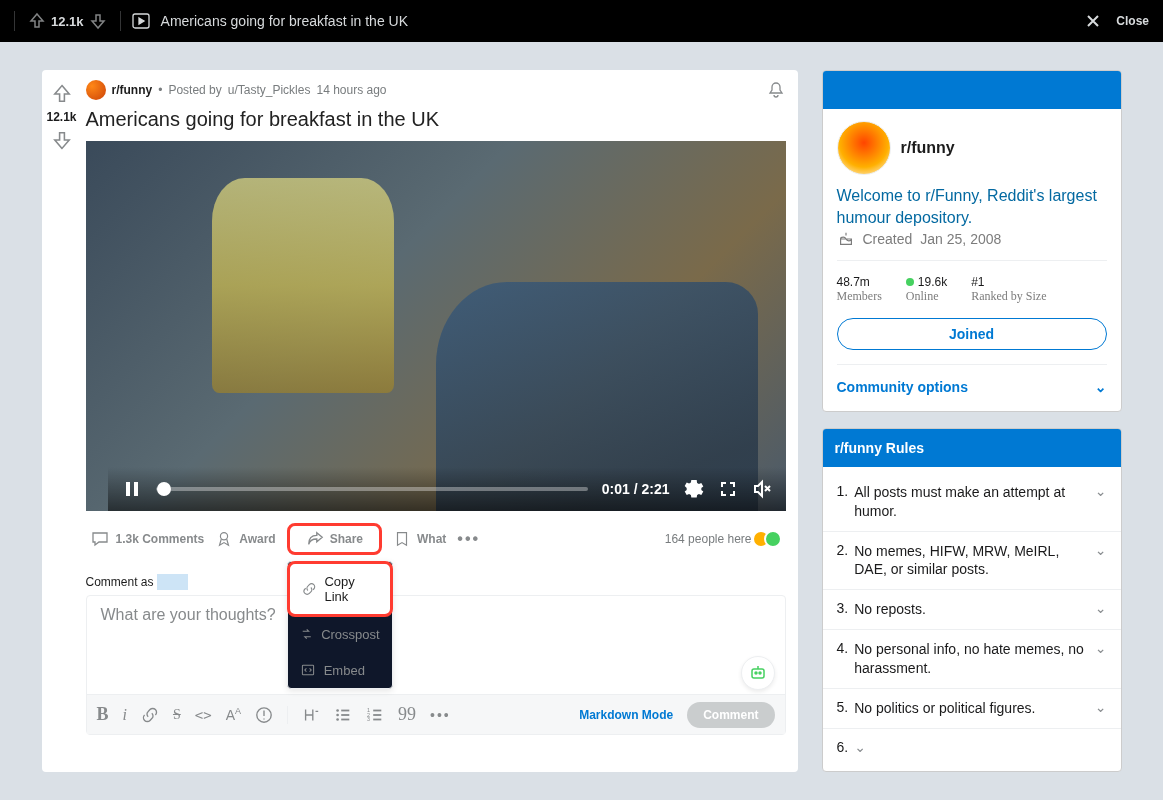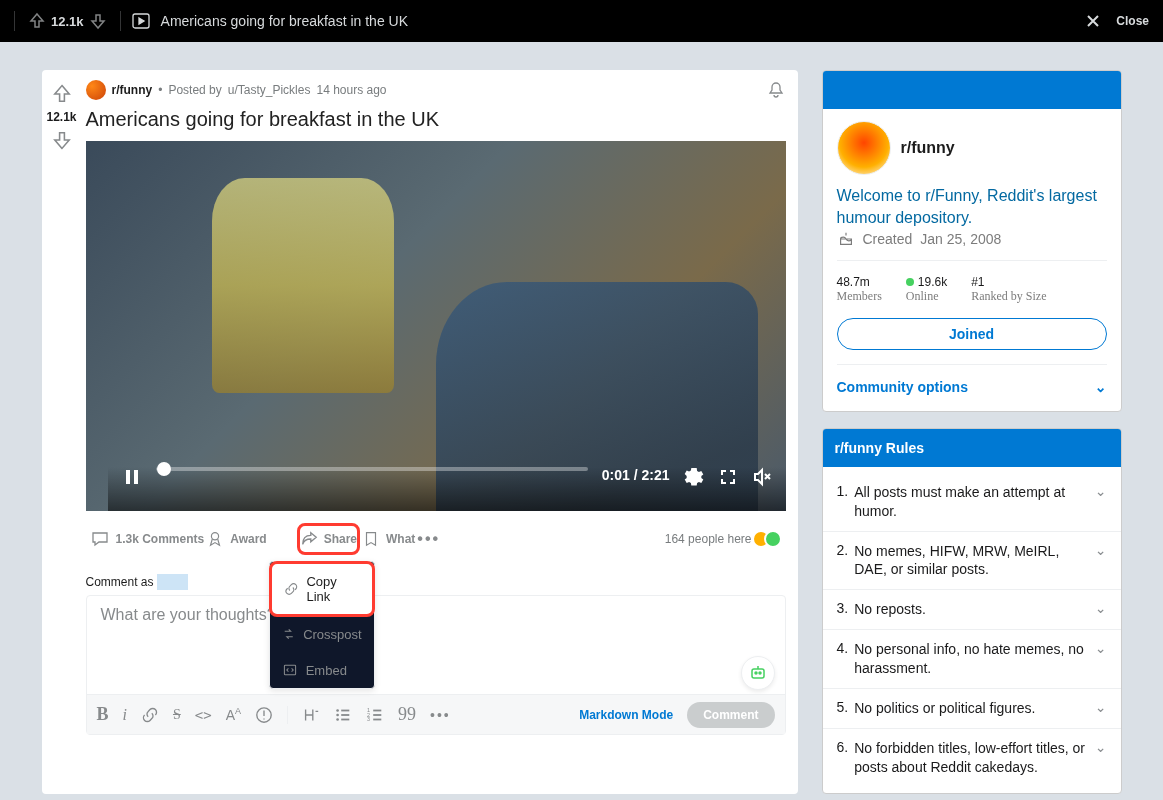--- a/index.html
+++ b/index.html
@@ -17,28 +17,28 @@
 .post-body { flex: 1; padding: 10px 12px 0 4px; position: relative; }
 .post-meta { display: flex; align-items: center; gap: 6px; font-size: 12px; color: #787c7e; margin-bottom: 8px; }
 .sub-avatar { width: 20px; height: 20px; border-radius: 50%; background: radial-gradient(circle at 30% 30%, #ff8717, #cc4308); }
 .sub-link { font-weight: 700; color: #1c1c1c; }
 .bell { margin-left: auto; color: #878a8c; cursor: pointer; }
 .post-title { font-size: 20px; font-weight: 500; color: #222; margin-bottom: 10px; }
 .video-box { position: relative; width: 100%; height: 370px; background: #333; }
 .scene-inner { position:absolute; inset:0; background: linear-gradient(135deg, #3a4a5a 0%, #5a6a72 40%, #7a6a4a 70%, #4a5a6a 100%); }
 .scene-inner::after { content:""; position:absolute; left:18%; top:10%; width:26%; height:58%; background:linear-gradient(180deg,#d8d280 0%, #c8b850 50%, #988030 100%); border-radius:18% 18% 4% 4% / 20% 20% 4% 4%; opacity:0.75; }
 .scene-inner::before { content:""; position:absolute; right:4%; bottom:0; width:46%; height:62%; background:linear-gradient(160deg,#3a5a7a 0%, #2a3a4a 80%); border-radius:22% 10% 0 0/36% 14% 0 0; opacity:0.85; }
-.video-controls { position: absolute; bottom: 0; left: 0; right: 0; height: 44px; display: flex; gap: 14px; padding: 0 14px; color: #fff; background: linear-gradient(0deg, rgba(0,0,0,0.55), rgba(0,0,0,0)); margin-left: 22px; }
+.video-controls { position: absolute; bottom: 0; left: 0; right: 0; height: 44px; display: flex; align-items: center; gap: 14px; padding: 0 14px; color: #fff; background: linear-gradient(0deg, rgba(0,0,0,0.55), rgba(0,0,0,0)); margin-left: 22px; }
 .prog { flex: 1; height: 4px; background: rgba(255,255,255,0.35); position: relative; border-radius: 2px; }
 .prog-dot { position: absolute; left: 2%; top: 50%; width: 14px; height: 14px; border-radius: 50%; background: #fff; transform: translate(-50%, -50%); }
 .vtime { font-size: 14px; font-weight: 600; }
 .ctrl-ic { width: 20px; height: 20px; cursor: pointer; }
-.action-row { display: flex; align-items: center; gap: 2px; padding: 12px 4px; color: #878a8c; font-size: 12px; font-weight: 700; position: relative; }
+.action-row { display: flex; align-items: center; gap: 11px; padding: 12px 4px; color: #878a8c; font-size: 12px; font-weight: 700; position: relative; }
 .act { display: flex; align-items: center; gap: 6px; cursor: pointer; }
-.share-btn { border: 3px solid #ff3b30; border-radius: 8px; padding: 4px 0; margin-left: 28px; }
+.share-btn { border: 3px solid #ff3b30; border-radius: 8px; padding: 4px 16px; }
 .dots { font-size: 16px; letter-spacing: 2px; cursor: pointer; }
 .viewers { margin-left: auto; color: #787c7e; font-weight: 400; display: flex; align-items: center; gap: 6px; }
 .presence { display: inline-flex; }
 .presence i { width: 18px; height: 18px; border-radius: 50%; display: inline-block; margin-left: -6px; border: 2px solid #fff; }
 .presence i:first-child { background: #ffb000; }
 .presence i:last-child { background: #46d160; }
 .share-menu { position: absolute; top: 38px; left: 0; width: 106px; background: #0f172a; border: 1px solid #edeff1; border-radius: 4px; box-shadow: 0 2px 6px rgba(0,0,0,0.1); z-index: 5; }
 .share-menu .mi { display: flex; align-items: center; gap: 8px; padding: 10px 12px; font-size: 13px; color: #878a8c; font-weight: 500; cursor: pointer; }
 .share-menu .mi:first-child { border: 3px solid #ff3b30; border-radius: 8px; margin: -1px; color:#1c1c1c; background:#fff; }
 .share-wrap { position: relative; }
@@ -332,19 +332,18 @@
             <span class="rule-text">No personal info, no hate memes, no harassment.</span>
             <span class="rule-chev">⌄</span>
           </div>
           <div class="rule-item">
             <span>5.</span>
             <span class="rule-text">No politics or political figures.</span>
             <span class="rule-chev">⌄</span>
           </div>
           <div class="rule-item">
             <span>6.</span>
-            <span class="rule-text">No forbidden titles, low-effort titles, or posts about Reddit cakedays.</span>
             <span class="rule-chev">⌄</span>
           </div>
         </div>
     </div>
   </div>
 </div>
 
 </body></html>

